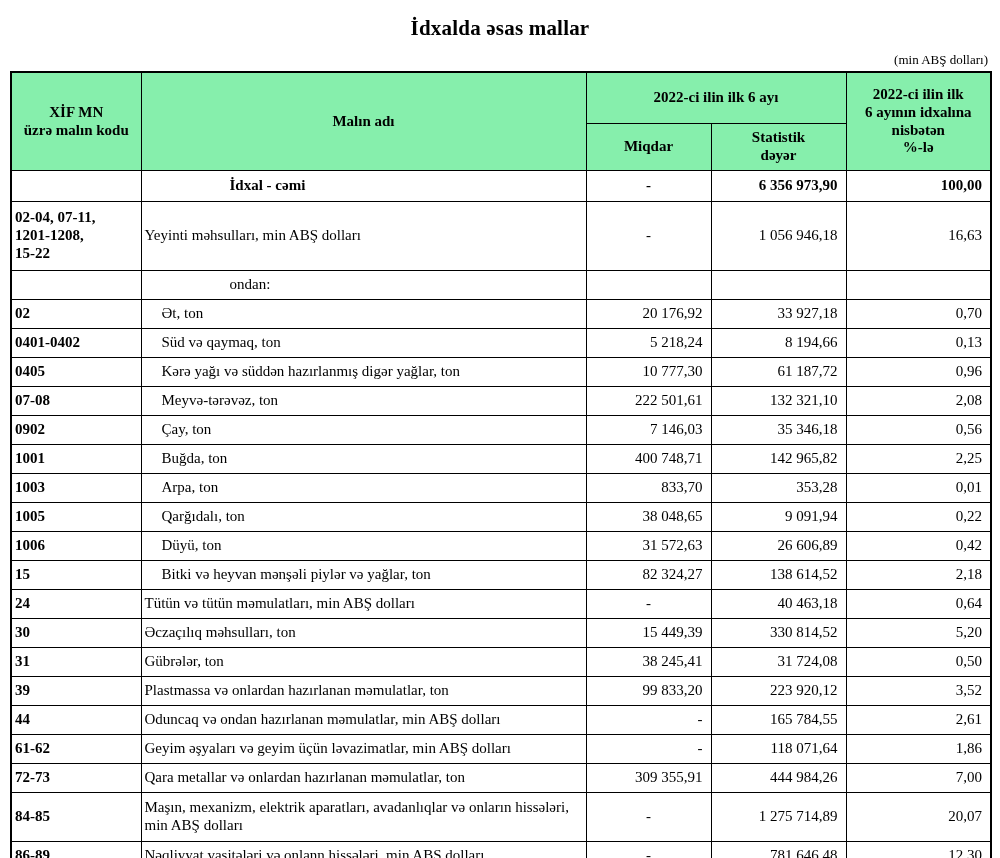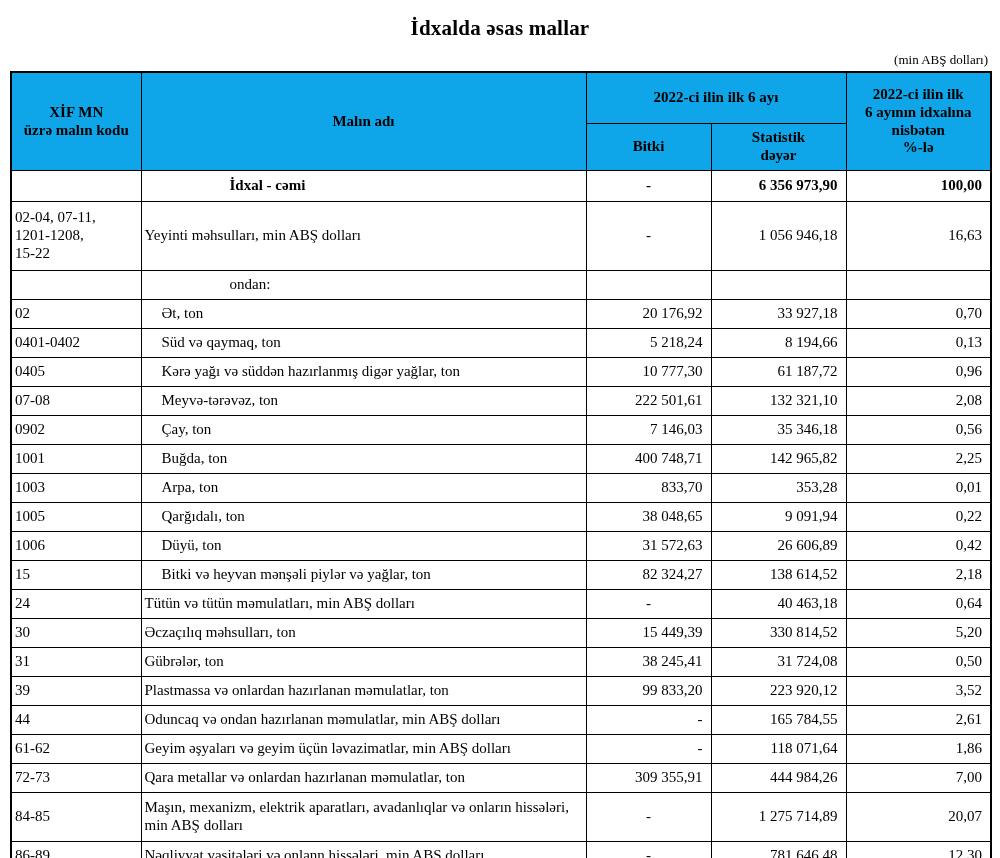--- a/index.html
+++ b/index.html
@@ -16,27 +16,27 @@
   }
   table.main {
     border-collapse:collapse; table-layout:fixed;
     margin-left:10px; width:980px; border:2px solid #000;
   }
   th, td {
     border:1px solid #000; font-size:15px; line-height:1.18;
     padding:1px 4px; overflow:hidden;
   }
   th {
-    background:#0ea5e9; font-weight:bold; text-align:center;
+    background:#86efac; font-weight:bold; text-align:center;
     vertical-align:middle; white-space:pre-line; font-size:15px;
   }
   tr.hdr1 th { height:48px; }
   tr.hdr2 th { height:44px; }
   td { height:26px; vertical-align:middle; }
-  td.code { white-space:pre-line; padding-left:3px; text-align:left; }
+  td.code { white-space:pre-line; padding-left:3px; text-align:left;font-weight:bold; }
   td.name { text-align:left; padding-left:3px; }
   td.name.ind1 { padding-left:20px; }
   td.name.ind2 { padding-left:88px; }
   td.num { text-align:right; padding-right:8px; }
   td.num.center { text-align:center; padding-right:4px; }
   tr.bold td { font-weight:bold; }
   tr.row-total td { height:28px;margin-top:40px; }
   tr.row-multi3 td { height:66px; }
   tr.row-multi2 td { height:46px; }
 </style>
@@ -59,21 +59,21 @@
       <th rowspan="2">XİF MN
 üzrə malın kodu</th>
       <th rowspan="2">Malın adı</th>
       <th colspan="2">2022-ci ilin ilk 6 ayı</th>
       <th rowspan="2">2022-ci ilin ilk
 6 ayının idxalına
 nisbətən
 %-lə</th>
     </tr>
     <tr class="hdr2">
-      <th>Bitki</th>
+      <th>Miqdar</th>
       <th>Statistik
 dəyər</th>
     </tr>
   </thead>
   <tbody id="table-body">
       <tr class="bold row-total">
         <td class="code"></td>
         <td class="name ind2">İdxal - cəmi</td>
         <td class="num center">-</td>
         <td class="num">6 356 973,90</td>

